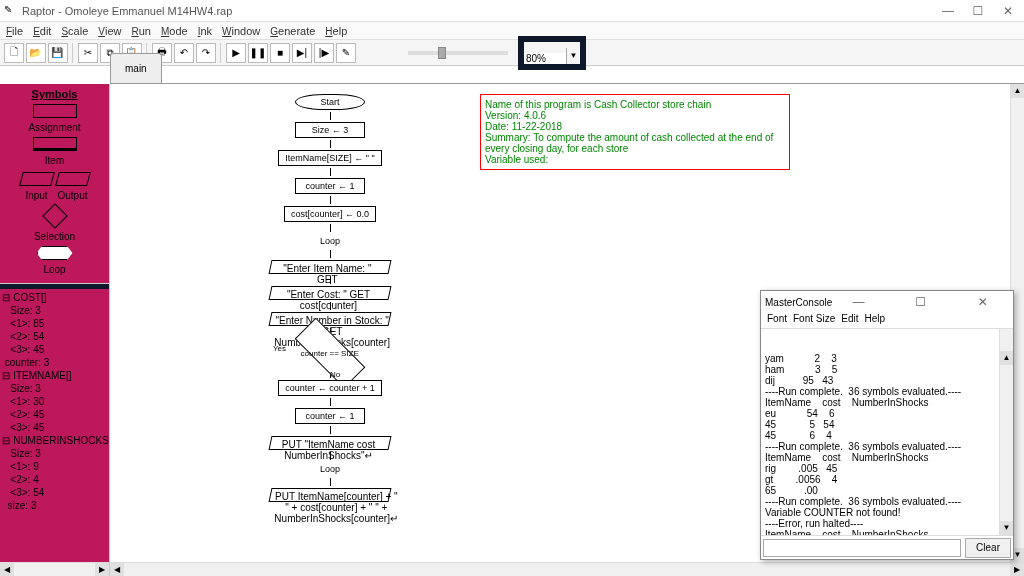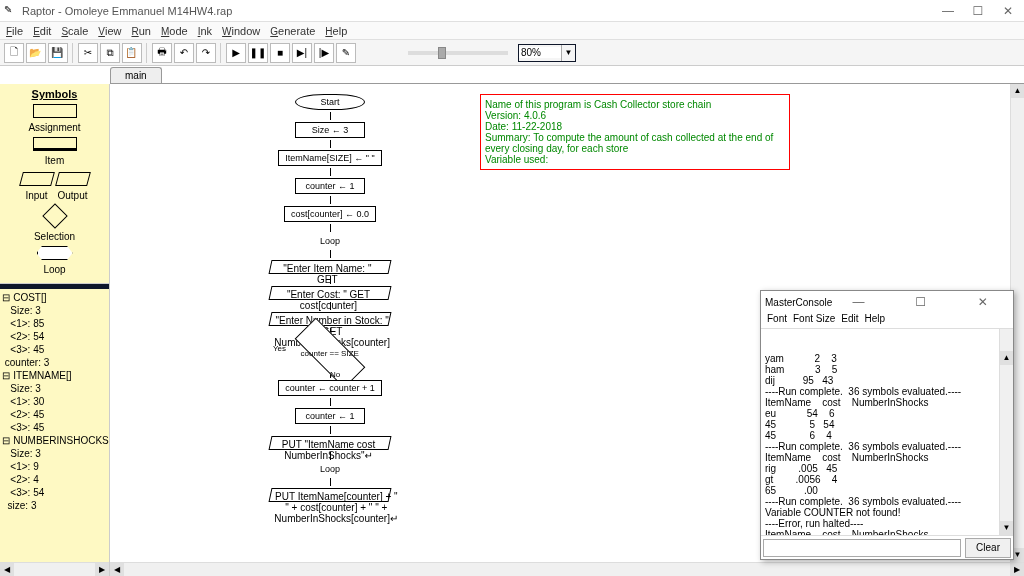--- a/index.html
+++ b/index.html
@@ -10,27 +10,27 @@
 .winbtns{display:flex;gap:18px;padding-right:6px}
 .winbtn{width:12px;height:12px;color:#666;font-size:12px;text-align:center;line-height:12px;cursor:default}
 .menubar{height:18px;display:flex;align-items:center;padding:0 6px;gap:10px;border-bottom:1px solid #e0e0e0;background:#fafafa}
 .menubar span{font-size:11px;color:#333}
 .menubar span u{text-decoration:underline}
 .toolbar{height:26px;display:flex;align-items:center;padding:0 4px;gap:2px;background:#f5f5f5;border-bottom:1px solid #ccc}
 .tbtn{width:20px;height:20px;border:1px solid #bbb;background:#fff;display:flex;align-items:center;justify-content:center;font-size:10px}
 .tsep{width:2px;height:20px;border-left:1px solid #ccc;margin:0 2px}
 .slider{width:100px;height:4px;background:#ddd;margin:0 8px;position:relative}
 .slider .thumb{position:absolute;left:30px;top:-4px;width:8px;height:12px;background:#aaa;border:1px solid #888}
-.zoombox{display:flex;align-items:center;border:1px solid #0f172a;height:18px}
+.zoombox{display:flex;align-items:flex-end;border:6px solid #0f172a;height:34px}
 .zoombox input{width:42px;border:none;padding:0 2px;font-size:10px}
 .zoombox .arr{width:14px;height:16px;border-left:1px solid #aaa;text-align:center;font-size:8px;line-height:16px}
 .tabbar{height:18px;display:flex;align-items:flex-end;border-bottom:1px solid #999;margin-left:110px}
-.tab{padding:2px 14px;border:1px solid #999;border-bottom:none;background:#eee;font-size:10px;border-radius:3px 3px 0 0}
+.tab{padding:9px 14px;border:1px solid #999;border-bottom:none;background:#eee;font-size:10px;border-radius:3px 3px 0 0}
 .workspace{display:flex;height:calc(576px - 22px - 18px - 26px - 18px)}
-.sidepanel{width:110px;border-right:1px solid #ccc;background:#fef9c3;display:flex;flex-direction:column}
+.sidepanel{width:110px;border-right:1px solid #ccc;background:#be185d;display:flex;flex-direction:column}
 .symbols{border-bottom:1px solid #ccc;padding:4px;text-align:center}
 .symhdr{font-weight:bold;text-decoration:underline;font-size:11px;margin-bottom:4px}
 .symshape{margin:4px auto;font-size:10px}
 .rect{width:44px;height:14px;border:1px solid #000;margin:2px auto}
 .para{width:44px;height:14px;border:1px solid #000;margin:2px auto;transform:skewX(-15deg)}
 .diam{width:18px;height:18px;border:1px solid #000;margin:2px auto;transform:rotate(45deg)}
 .hex{width:36px;height:14px;background:#fff;border:1px solid #000;margin:2px auto;clip-path:polygon(15% 0,85% 0,100% 50%,85% 100%,15% 100%,0 50%)}
 .symrow{display:flex;justify-content:center;gap:4px}
 .vartree{flex:1;overflow:auto;padding:2px;border-top:5px solid #0f172a;font-size:10px;line-height:13px}
 .vartree .n{white-space:pre}

